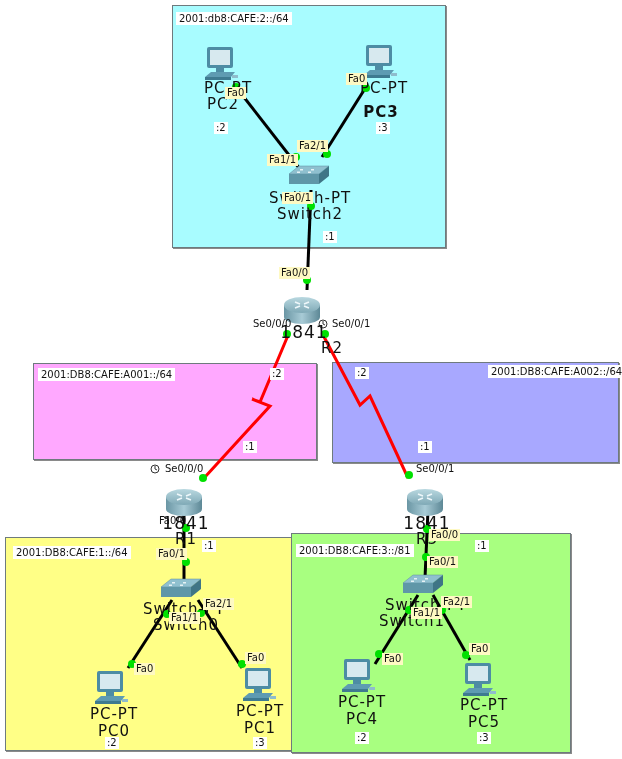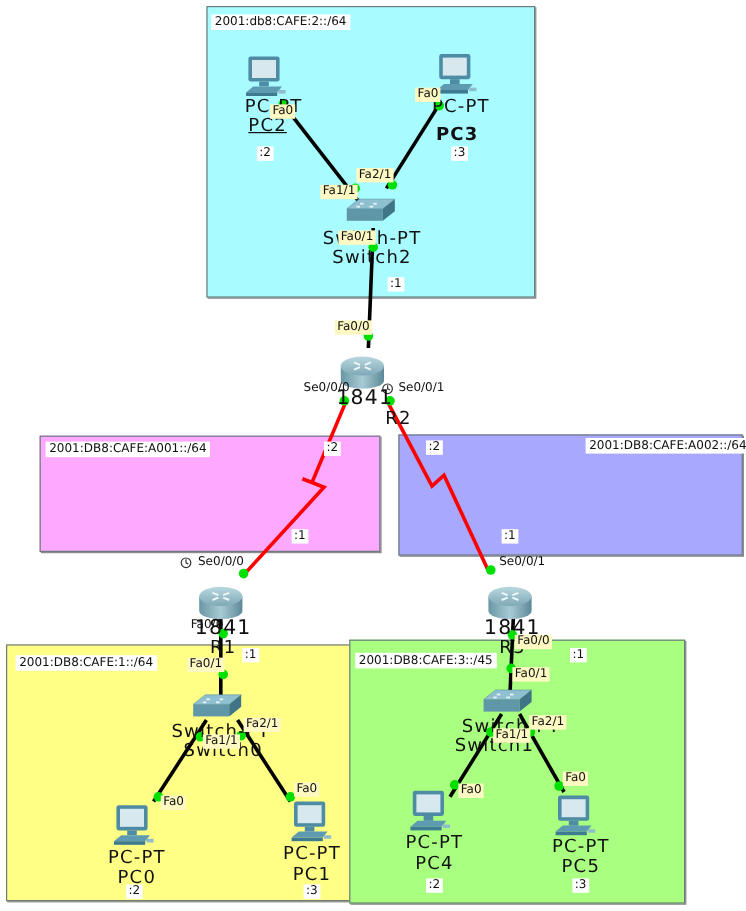--- a/index.html
+++ b/index.html
@@ -17,21 +17,21 @@
 <div class="area" style="left:172px;top:5px;width:272px;height:241px;background:#a8fcff;"></div>
 <div class="area" style="left:33px;top:363px;width:282px;height:95px;background:#ffa8ff;"></div>
 <div class="area" style="left:332px;top:362px;width:285px;height:99px;background:#a8a8ff;"></div>
 <div class="area" style="left:5px;top:537px;width:291px;height:212px;background:#ffff86;"></div>
 <div class="area" style="left:291px;top:533px;width:278px;height:218px;background:#a8ff80;"></div>
 
 <span class="area-label" style="left:176px;top:12px;">2001:db8:CAFE:2::/64</span>
 <span class="area-label" style="left:38px;top:368px;">2001:DB8:CAFE:A001::/64</span>
 <span class="area-label" style="left:488px;top:365px;">2001:DB8:CAFE:A002::/64</span>
 <span class="area-label" style="left:13px;top:546px;">2001:DB8:CAFE:1::/64</span>
-<span class="area-label" style="left:296px;top:544px;">2001:DB8:CAFE:3::/45</span>
+<span class="area-label" style="left:296px;top:544px;">2001:DB8:CAFE:3::/81</span>
 
 <svg id="topo" width="622" height="759">
   <defs>
     <linearGradient id="rtrTop" x1="0" y1="0" x2="0" y2="1">
       <stop offset="0" stop-color="#b9d8e0"></stop>
       <stop offset="1" stop-color="#7fa9b6"></stop>
     </linearGradient>
     <linearGradient id="rtrSide" x1="0" y1="0" x2="1" y2="0">
       <stop offset="0" stop-color="#6a96a4"></stop>
       <stop offset="0.5" stop-color="#a8cbd6"></stop>
@@ -118,21 +118,21 @@
 
   <g fill="none" stroke="#333" stroke-width="1">
     <circle cx="323" cy="324" r="4"></circle>
       <path d="M323,321 L323,324 L325,325"></path>
     <circle cx="155" cy="469" r="4"></circle>
       <path d="M155,466 L155,469 L157,470"></path>
   </g>
 </svg>
 
 <div class="dev-label" style="left:198px;top:80px;width:60px;">PC-PT</div>
-<div class="dev-label" style="left:198px;top:96px;width:50px;text-decoration:underline;">PC2</div>
+<div class="dev-label" style="left:198px;top:96px;width:50px;">PC2</div>
 <div class="dev-label" style="left:354px;top:80px;width:60px;">PC-PT</div>
 <div class="dev-label" style="left:356px;top:104px;width:50px;font-weight:bold;">PC3</div>
 <div class="dev-label" style="left:268px;top:190px;width:84px;">Switch-PT</div>
 <div class="dev-label" style="left:268px;top:206px;width:84px;">Switch2</div>
 <div class="dev-label" style="left:280px;top:324px;width:48px;font-size:17px;">1841</div>
 <div class="dev-label" style="left:288px;top:340px;width:32px;margin-left:28px;">R2</div>
 <div class="dev-label" style="left:162px;top:515px;width:48px;font-size:17px;">1841</div>
 <div class="dev-label" style="left:170px;top:531px;width:32px;">R1</div>
 <div class="dev-label" style="left:403px;top:515px;width:48px;font-size:17px;">1841</div>
 <div class="dev-label" style="left:411px;top:531px;width:32px;">R3</div>

